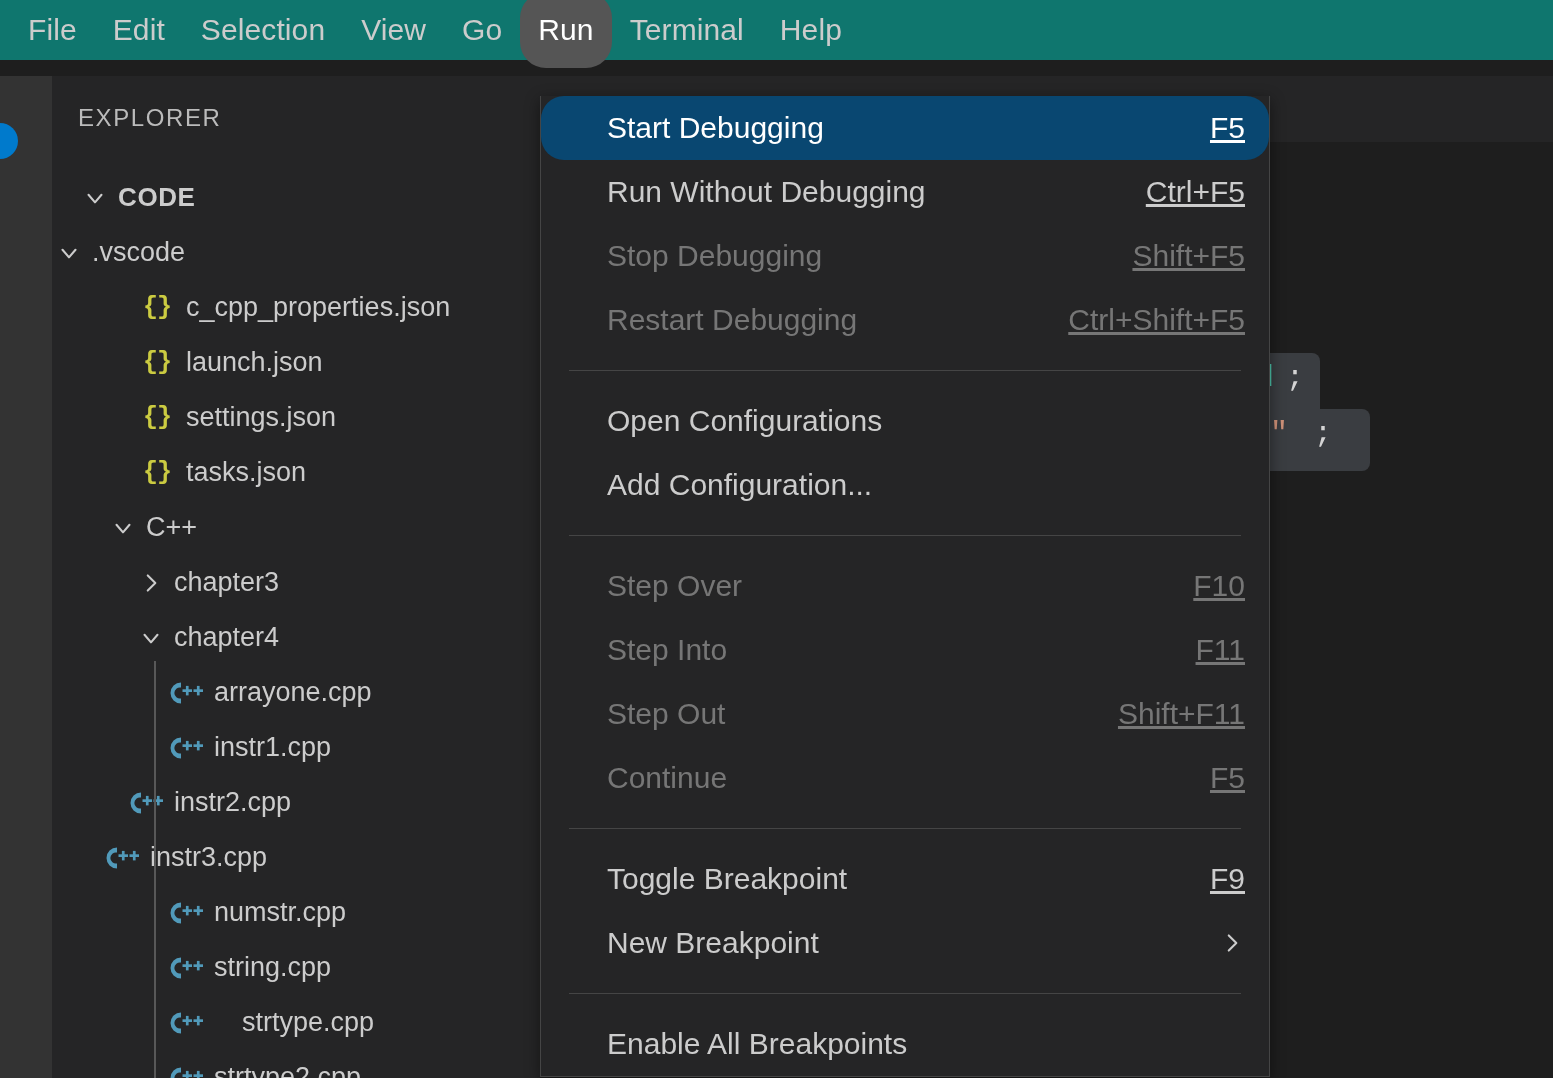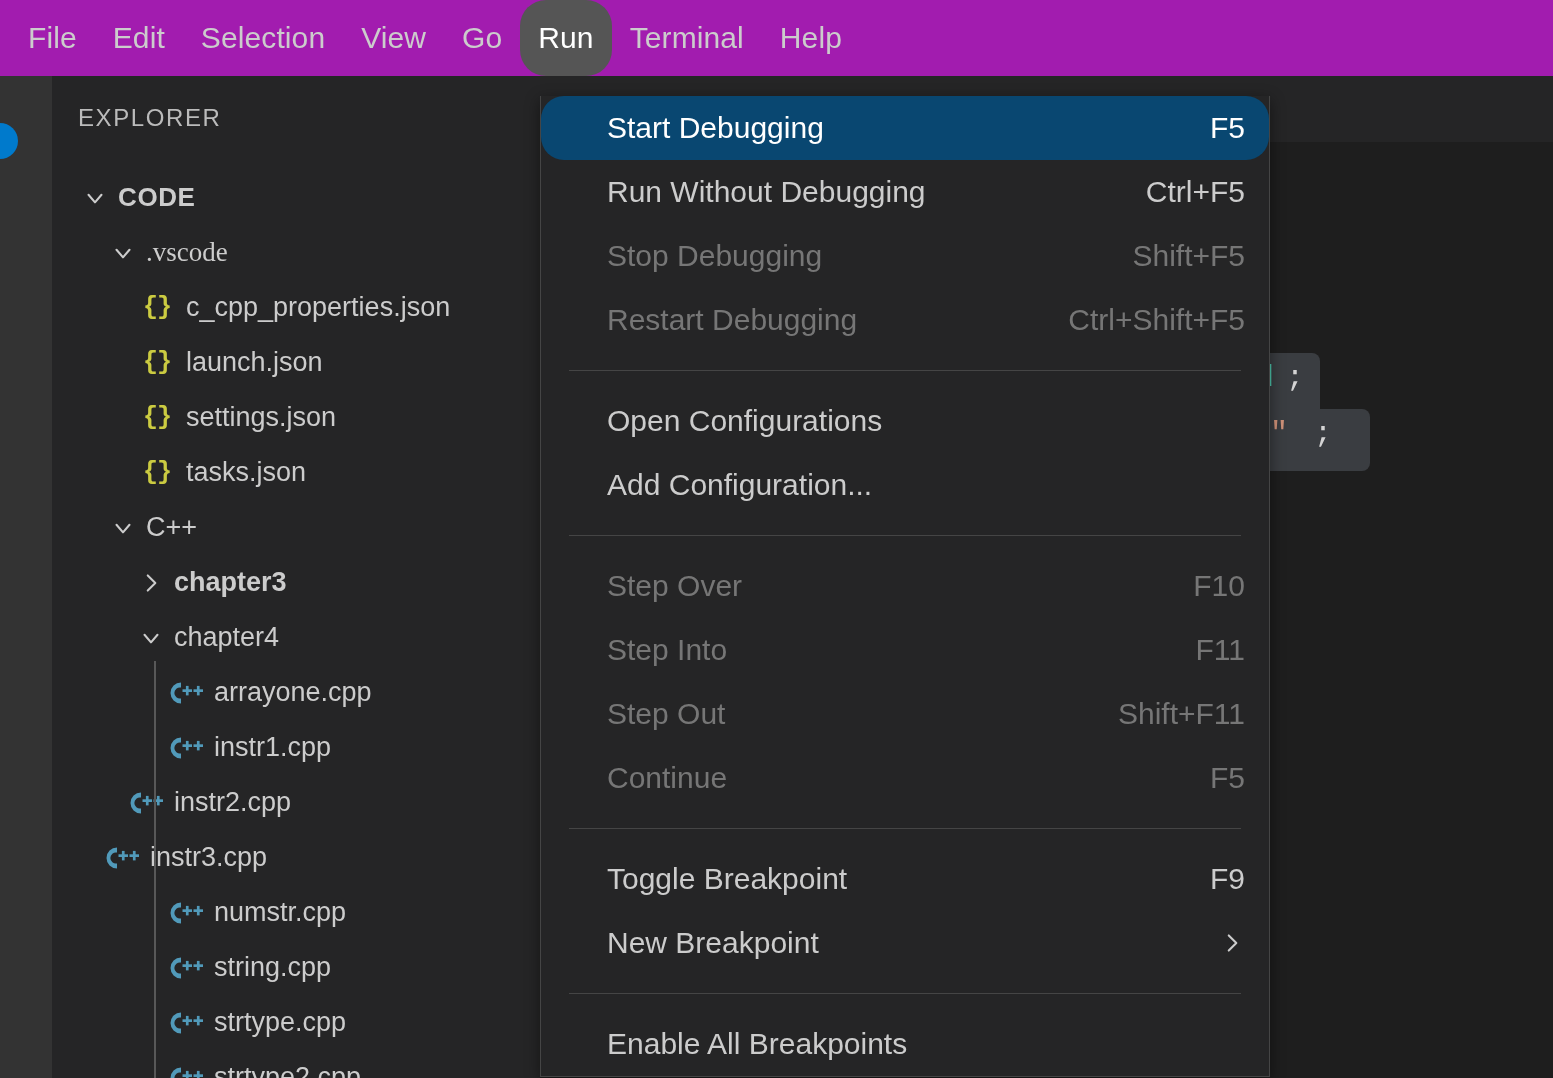--- a/index.html
+++ b/index.html
@@ -8,22 +8,22 @@
     width: 1553px; height: 1078px;
     overflow: hidden;
     background: #1e1e1e;
     font-family: "Liberation Sans", "DejaVu Sans", sans-serif;
     -webkit-font-smoothing: antialiased;
   }
   #root { position: relative; width: 1553px; height: 1078px; }
 
   
   .menubar {
-    position: absolute; left: 0; top: 0; width: 1553px; height: 76px;
-    background: #a21caf;
+    position: absolute; left: 0; top: 0; width: 1553px; height: 60px;
+    background: #0f766e;
     display: flex; align-items: center;
     padding-left: 10px;
     z-index: 40;
   }
   .menubar-item {
     height: 76px;
     display: flex; align-items: center;
     padding: 0 18px;
     color: #cccccc;
     font-size: 30px;
@@ -152,20 +152,21 @@
     cursor: default;
     border-radius: 23px;
   }
   .mi.selected { background: #094771; color: #ffffff; }
   .mi.disabled { color: #767676; }
   .mi-label { flex: 1 1 auto; }
   .mi-key {
     flex: 0 0 auto;
     text-align: right;
     font-size: 30px;
+    text-decoration: underline;
   }
   .mi .mi-key { color: #cccccc; }
   .mi.selected .mi-key { color: #ffffff; }
   .mi.disabled .mi-key { color: #767676; }
   .mi-submenu-arrow {
     flex: 0 0 auto;
     display: flex; align-items: center;
     color: #cccccc;
   }
   .mi-sep {
@@ -214,21 +215,21 @@
     <div class="sidebar-title">EXPLORER</div>
     <div class="tree" id="filetree">
         <div class="tree-row" style="padding-left: 26px;">
           <span class="tw-chevron">
             <svg width="26" height="26" viewBox="0 0 24 24" fill="none" stroke="currentColor" stroke-width="1.9" stroke-linecap="round" stroke-linejoin="round">
               <polyline points="6,9 12,16 18,9"></polyline>
             </svg>
           </span>
           <span class="tw-label root">CODE</span>
         </div>
-        <div class="tree-row" style="padding-left: 54px; font-family: Liberation Serif, serif;">
+        <div class="tree-row" style="">
           <span class="tw-chevron">
             <svg width="26" height="26" viewBox="0 0 24 24" fill="none" stroke="currentColor" stroke-width="1.9" stroke-linecap="round" stroke-linejoin="round">
               <polyline points="6,9 12,16 18,9"></polyline>
             </svg>
           </span>
           <span class="tw-label">.vscode</span>
         </div>
         <div class="tree-row" style="padding-left: 82px;">
           <span class="icon-json">{}</span>
           <span class="tw-label">c_cpp_properties.json</span>
@@ -246,21 +247,21 @@
           <span class="tw-label">tasks.json</span>
         </div>
         <div class="tree-row" style="padding-left: 54px;">
           <span class="tw-chevron">
             <svg width="26" height="26" viewBox="0 0 24 24" fill="none" stroke="currentColor" stroke-width="1.9" stroke-linecap="round" stroke-linejoin="round">
               <polyline points="6,9 12,16 18,9"></polyline>
             </svg>
           </span>
           <span class="tw-label">C++</span>
         </div>
-        <div class="tree-row" style="padding-left: 82px; font-weight: bold;">
+        <div class="tree-row" style="padding-left: 82px;">
           <span class="tw-chevron">
             <svg width="26" height="26" viewBox="0 0 24 24" fill="none" stroke="currentColor" stroke-width="1.9" stroke-linecap="round" stroke-linejoin="round">
               <polyline points="9,5 16,12 9,19"></polyline>
             </svg>
           </span>
           <span class="tw-label">chapter3</span>
         </div>
         <div class="tree-row" style="padding-left: 82px;">
           <span class="tw-chevron">
             <svg width="26" height="26" viewBox="0 0 24 24" fill="none" stroke="currentColor" stroke-width="1.9" stroke-linecap="round" stroke-linejoin="round">
@@ -334,21 +335,21 @@
             <svg width="40" height="34" viewBox="0 0 40 34">
               <path d="M16 6.5 A10.5 10.5 0 1 0 16 27.5 L16 22.5 A5.6 5.6 0 1 1 16 11.5 Z" fill="#519aba"></path>
               <rect x="17.5" y="13.3" width="9.5" height="2.7" fill="#519aba"></rect>
               <rect x="20.9" y="9.9" width="2.7" height="9.5" fill="#519aba"></rect>
               <rect x="28.5" y="13.3" width="9.5" height="2.7" fill="#519aba"></rect>
               <rect x="31.9" y="9.9" width="2.7" height="9.5" fill="#519aba"></rect>
             </svg>
           </span>
           <span class="tw-label">string.cpp</span>
         </div>
-        <div class="tree-row" style="padding-left: 110px;">
+        <div class="tree-row" style="padding-left: 110px; gap: 28px;">
           <span class="icon-cpp">
             <svg width="40" height="34" viewBox="0 0 40 34">
               <path d="M16 6.5 A10.5 10.5 0 1 0 16 27.5 L16 22.5 A5.6 5.6 0 1 1 16 11.5 Z" fill="#519aba"></path>
               <rect x="17.5" y="13.3" width="9.5" height="2.7" fill="#519aba"></rect>
               <rect x="20.9" y="9.9" width="2.7" height="9.5" fill="#519aba"></rect>
               <rect x="28.5" y="13.3" width="9.5" height="2.7" fill="#519aba"></rect>
               <rect x="31.9" y="9.9" width="2.7" height="9.5" fill="#519aba"></rect>
             </svg>
           </span>
           <span class="tw-label">strtype.cpp</span>

